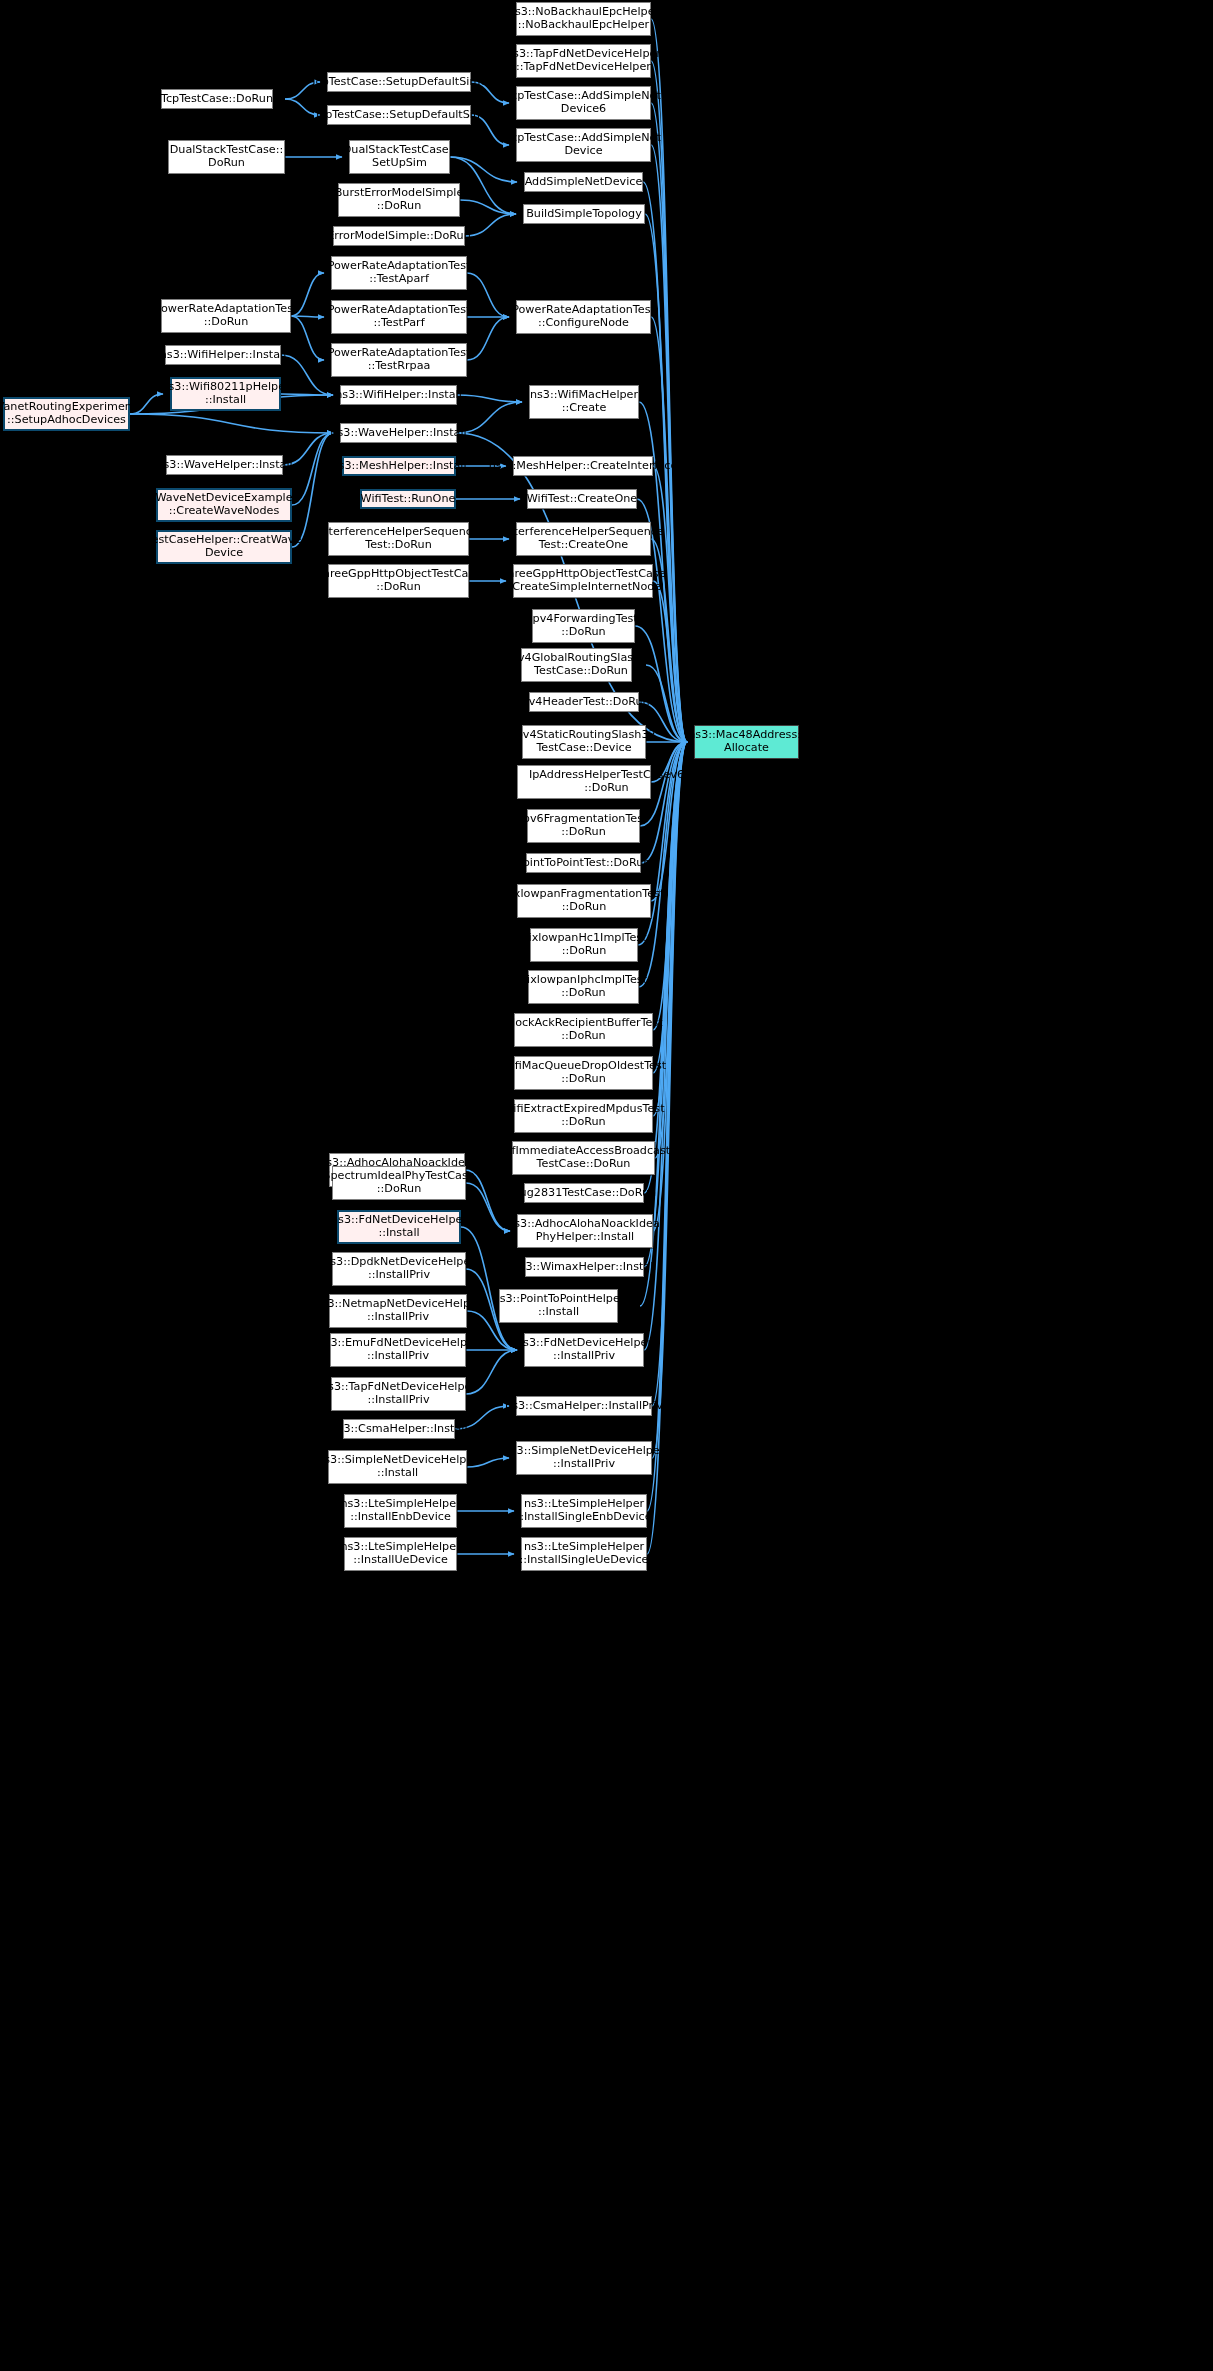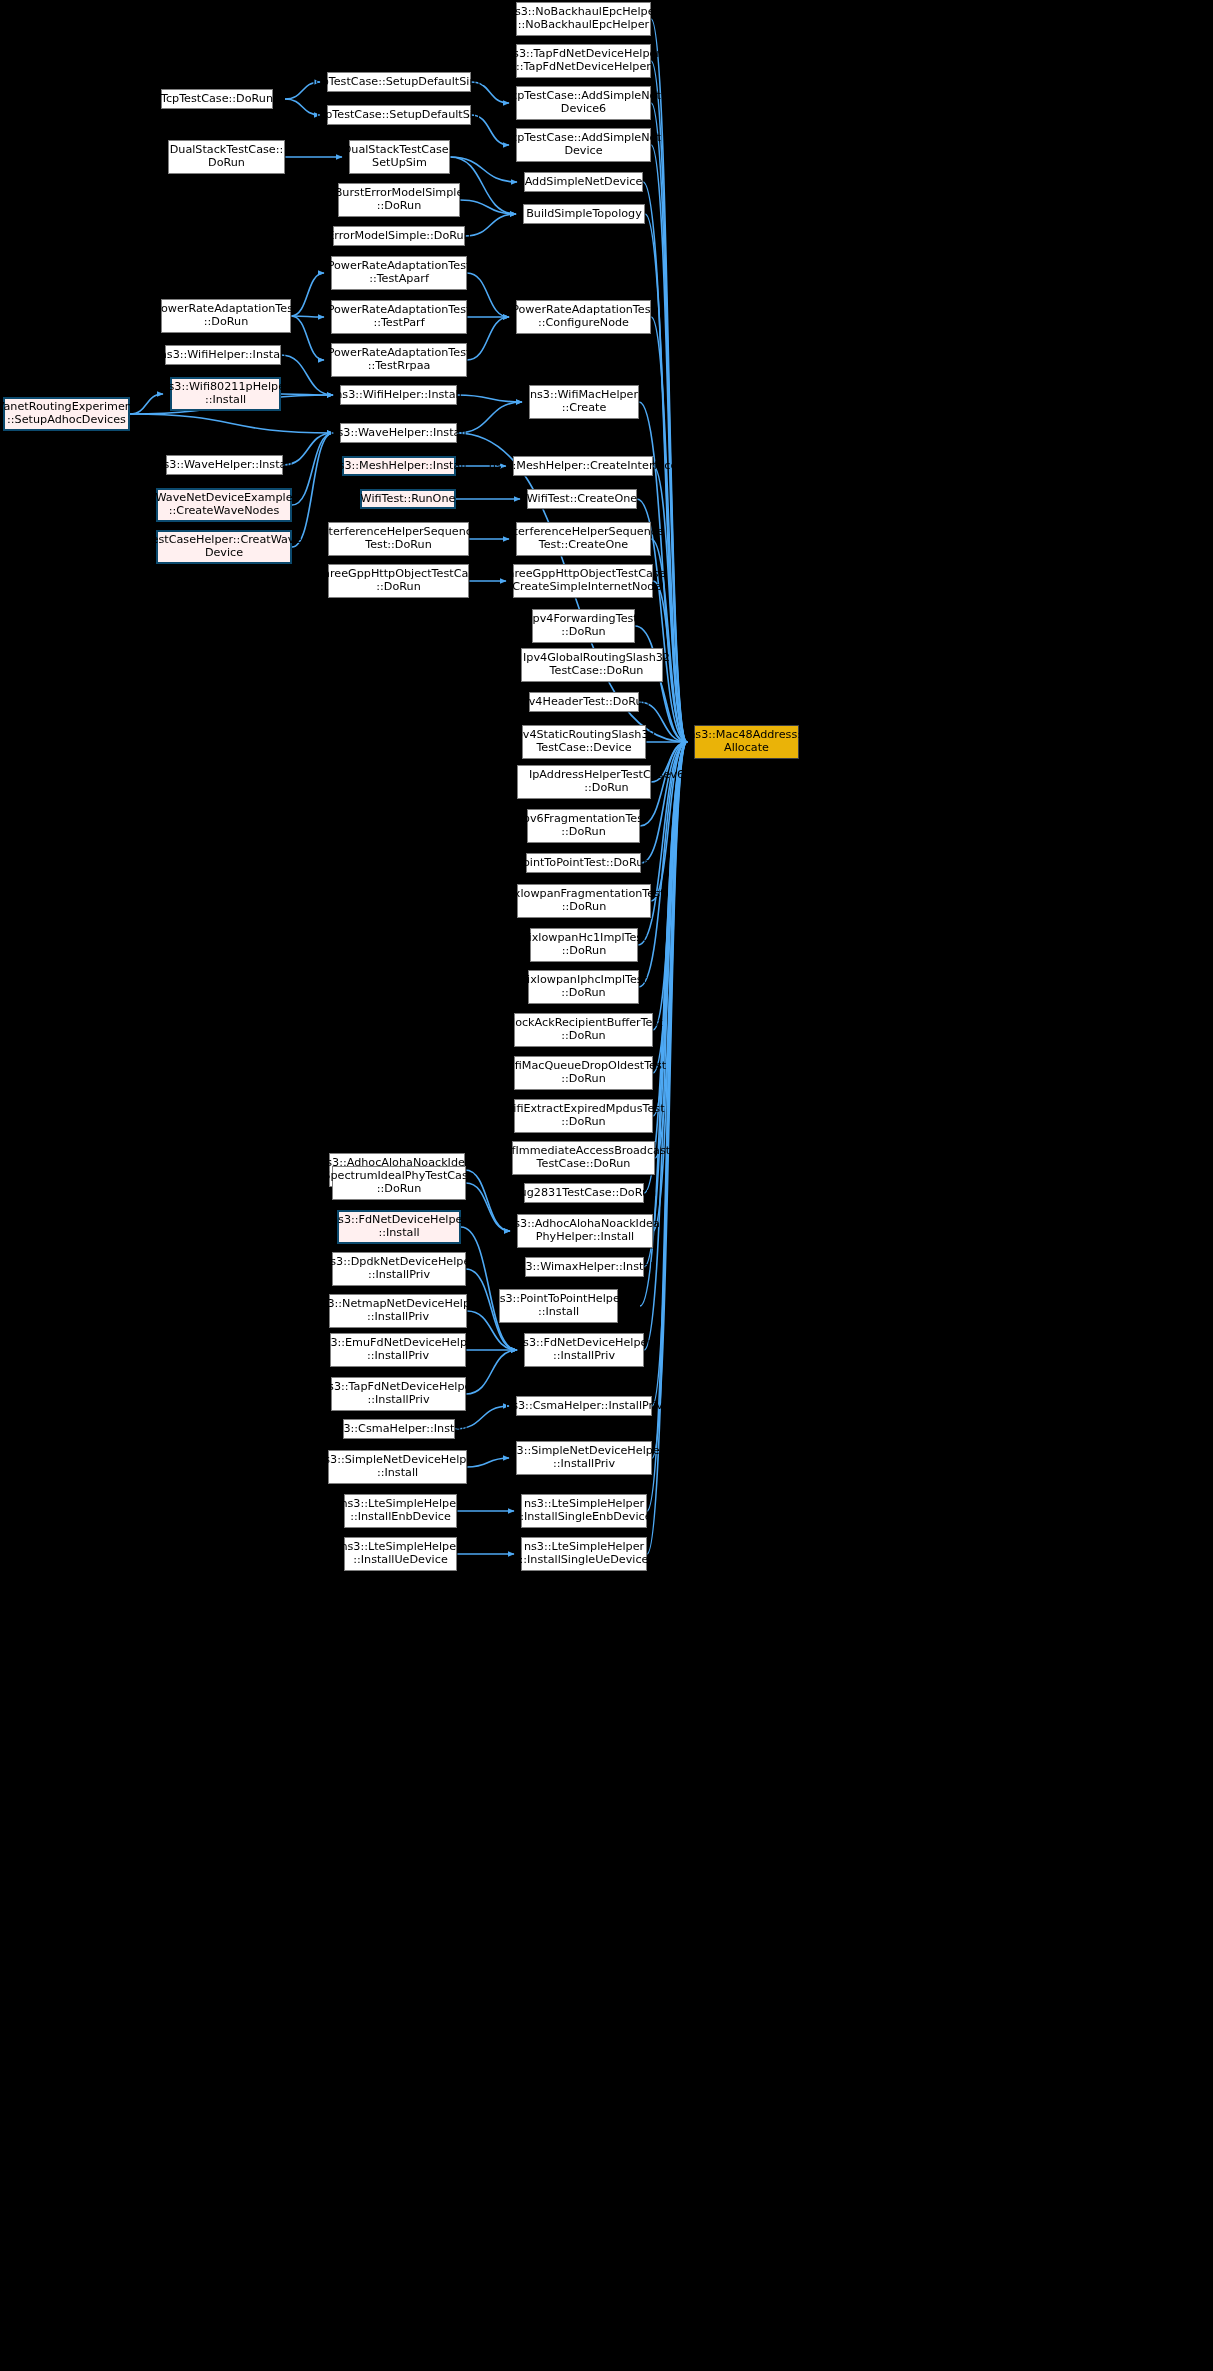--- a/index.html
+++ b/index.html
@@ -6,21 +6,21 @@
   html,body{margin:0;padding:0;background:#000;}
   #canvas{position:relative;width:1213px;height:2371px;background:#000;
           font-family:"DejaVu Sans","Liberation Sans",sans-serif;overflow:hidden;}
   svg.edges{position:absolute;left:0;top:0;width:1213px;height:2371px;pointer-events:none;}
   .node{position:absolute;box-sizing:border-box;background:#ffffff;
         border:1px solid #808080;color:#000;display:flex;align-items:center;
         justify-content:center;text-align:center;line-height:1.15;
         font-size:11.2px;padding:1px 3px;white-space:pre-line;
         box-shadow:1px 1px 0 rgba(0,0,0,0.45);}
   .node.hl{background:#fff0f0;border:2px solid #0c4a6e;box-shadow:none;}
-  .node.target{background:#eab308;border:1px solid #404040;}
+  .node.target{background:#5eead4;border:1px solid #404040;}
 </style>
 </head>
 <body>
 
 <div id="canvas">
   <svg class="edges">
     <defs>
       <marker id="arrow" markerWidth="7" markerHeight="6" refX="6.4" refY="3" orient="auto" markerUnits="userSpaceOnUse">
         <path d="M0,0 L7,3 L0,6 z" fill="#4ea9f4"></path>
       </marker>
@@ -156,21 +156,21 @@
       <div class="node" style="left: 328px; top: 522px; width: 141px; height: 34px;">InterferenceHelperSequence
 Test::DoRun</div>
       <div class="node" style="left: 516px; top: 522px; width: 135px; height: 34px;">InterferenceHelperSequence
 Test::CreateOne</div>
       <div class="node" style="left: 328px; top: 564px; width: 141px; height: 34px;">ThreeGppHttpObjectTestCase
 ::DoRun</div>
       <div class="node" style="left: 513px; top: 564px; width: 140px; height: 34px;">ThreeGppHttpObjectTestCase
 ::CreateSimpleInternetNode</div>
       <div class="node" style="left: 532px; top: 609px; width: 103px; height: 34px;">Ipv4ForwardingTest
 ::DoRun</div>
-      <div class="node" style="left: 521px; top: 648px; width: 142px; height: 34px; padding-left: 12px;">Ipv4GlobalRoutingSlash32
+      <div class="node" style="left: 521px; top: 648px; width: 111px; height: 34px; padding-left: 12px;">Ipv4GlobalRoutingSlash32
 TestCase::DoRun</div>
       <div class="node" style="left: 529px; top: 692px; width: 110px; height: 20px;">Ipv4HeaderTest::DoRun</div>
       <div class="node" style="left: 522px; top: 725px; width: 124px; height: 34px;">Ipv4StaticRoutingSlash32
 TestCase::Device</div>
       <div class="node target" style="left: 694px; top: 725px; width: 105px; height: 34px;">ns3::Mac48Address::
 Allocate</div>
       <div class="node" style="left: 517px; top: 765px; width: 134px; height: 34px; padding-left: 48px;">IpAddressHelperTestCasev6
 ::DoRun</div>
       <div class="node" style="left: 527px; top: 809px; width: 113px; height: 34px;">Ipv6FragmentationTest
 ::DoRun</div>

